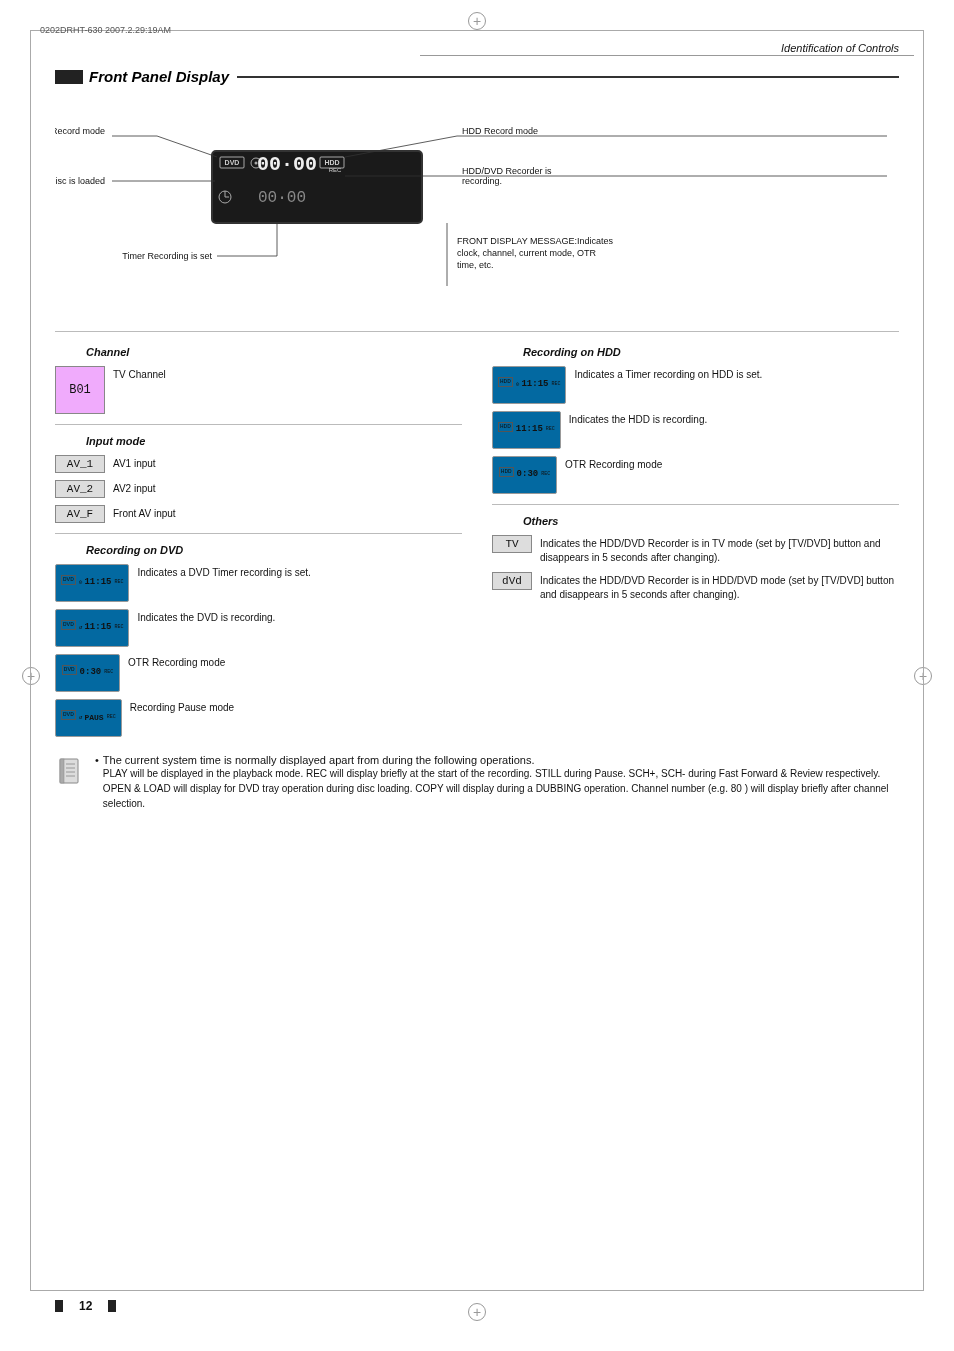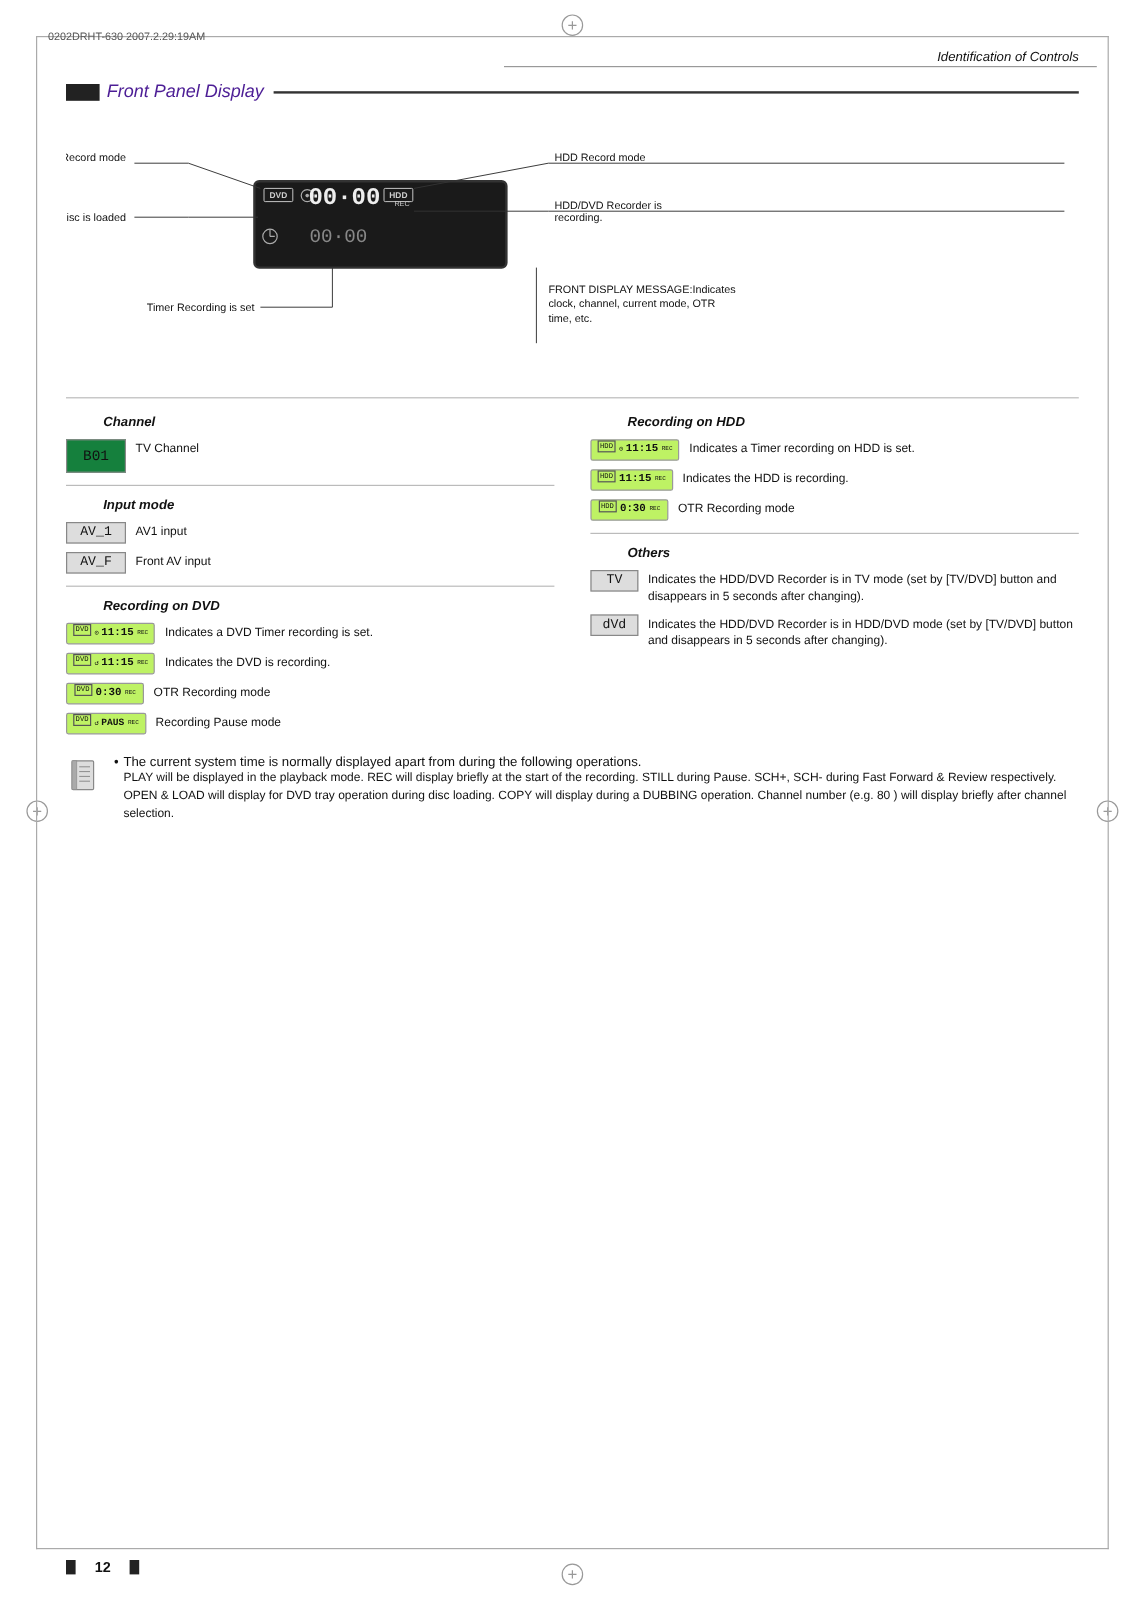--- a/index.html
+++ b/index.html
@@ -82,23 +82,23 @@
     }
     .section-title-rect {
       width: 28px;
       height: 14px;
       background: #222;
       margin-right: 6px;
       flex-shrink: 0;
     }
     .section-title-text {
       font-size: 15px;
-      font-weight: normal;
+      font-weight: bold;
       font-style: italic;
-      color: #4c1d95;
+      color: #000000;
     }
     .section-title-line {
       flex: 1;
       height: 2px;
       background: #333;
       margin-left: 8px;
     }
 
     
     .diagram-area {
@@ -142,37 +142,37 @@
     }
 
     
     .icon-row {
       display: flex;
       align-items: flex-start;
       margin-bottom: 7px;
       gap: 8px;
     }
     .icon-box {
-      background: #bef264;
+      background: #0369a1;
       border: 1px solid #999;
       border-radius: 2px;
       padding: 2px 5px;
       font-size: 9px;
       font-family: 'Courier New', monospace;
       color: #111;
       white-space: nowrap;
       flex-shrink: 0;
       min-width: 65px;
       text-align: right;
       display: flex;
       align-items: center;
       justify-content: center;
       gap: 2px;
       line-height: 1.3;
-      height: 18px;
+      height: 38px;
     }
     .icon-desc {
       font-size: 10px;
       color: #111;
       line-height: 1.4;
       padding-top: 2px;
     }
 
     
     .tv-box {
@@ -182,23 +182,23 @@
       font-size: 11px;
       font-family: Liberation Mono, monospace;
       color: #111;
       display: inline-block;
       min-width: 40px;
       text-align: center;
     }
 
     
     .ch-box {
-      background: #15803d;
+      background: #f0abfc;
       border: 1px solid #888;
-      padding: 6px 10px;
+      padding: 16px 10px;
       font-size: 12px;
       font-family: 'Courier New', monospace;
       color: #111;
       display: inline-block;
       min-width: 50px;
       text-align: center;
     }
 
     
     .av-box {
@@ -369,20 +369,24 @@
         <div class="icon-row">
           <div class="ch-box">B01</div>
           <span class="icon-desc">TV Channel</span>
         </div>
         <div class="h-divider"></div>
 
         <div class="subsection-title">Input mode</div>
         <div class="icon-row">
           <div class="av-box">AV_1</div>
           <span class="icon-desc">AV1 input</span>
+        </div>
+        <div class="icon-row">
+          <div class="av-box">AV_2</div>
+          <span class="icon-desc">AV2 input</span>
         </div>
         <div class="icon-row">
           <div class="av-box">AV_F</div>
           <span class="icon-desc">Front AV input</span>
         </div>
         <div class="h-divider"></div>
 
         <div class="subsection-title">Recording on DVD</div>
 
         <div class="icon-row">

